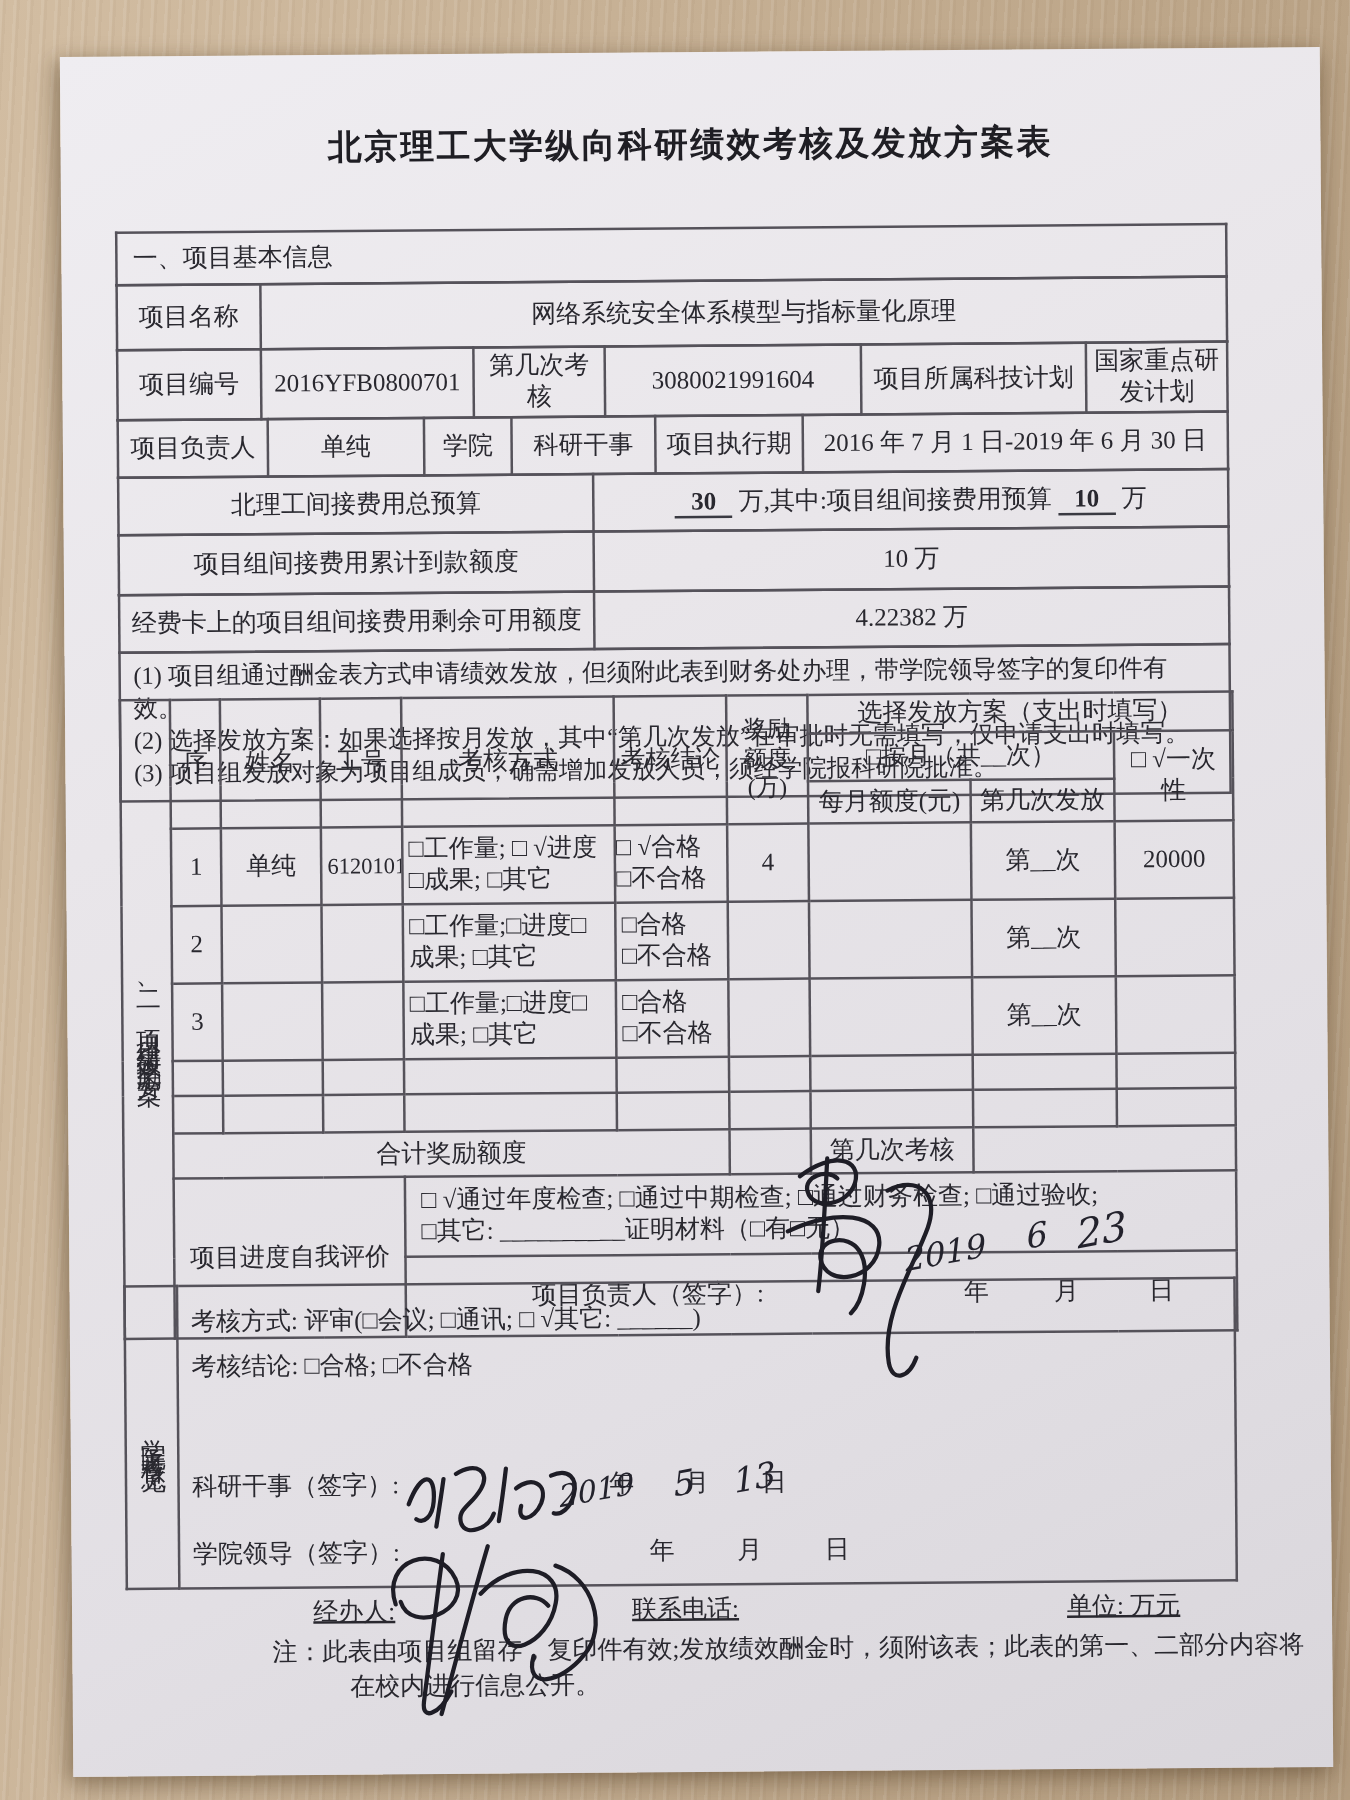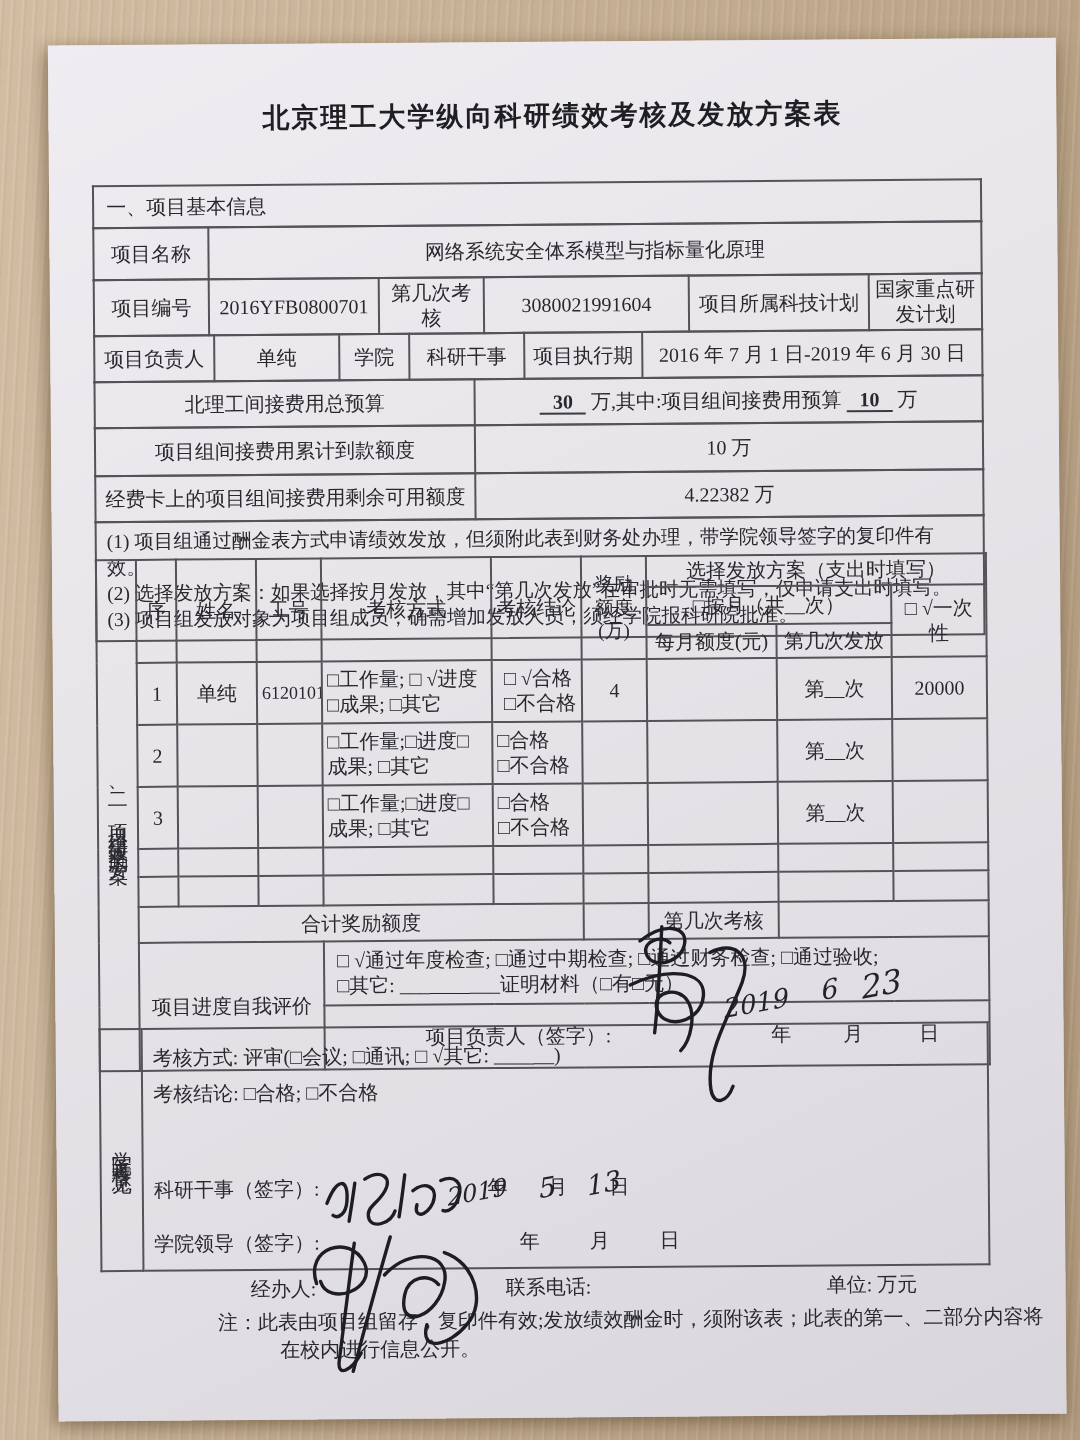--- a/index.html
+++ b/index.html
@@ -44,21 +44,21 @@
   .vtext{
     writing-mode:vertical-rl;text-orientation:upright;
     letter-spacing:5px;font-size:20px;margin:0 auto;
   }
   .sec2{position:absolute;left:43px;top:516px;}
   .college{position:absolute;left:43px;top:985px;width:905px;}
   .college td.content{position:relative;text-align:left;vertical-align:top;height:236px;}
   .cline{position:absolute;left:10px;font-size:20px;color:#29282f;white-space:nowrap;}
   .spacer{display:inline-block;}
   .footerline{position:absolute;left:43px;top:1232px;width:905px;font-size:20px;color:#29282f;}
-  .footerline span{position:absolute;white-space:nowrap;}
+  .footerline span{position:absolute;white-space:nowrap;text-decoration:underline;}
   .bottomnote{
     position:absolute;left:160px;top:1264px;width:764px;
     font-size:20px;line-height:1.4;color:#29282f;
     padding-left:62px;text-indent:-62px;text-align:left;
   }
   .hand{
     position:absolute;font-family:"DejaVu Serif",serif;font-style:italic;
     color:#23222c;transform:rotate(-10deg) skewX(-6deg);white-space:nowrap;z-index:6;
   }
   .ink{position:absolute;z-index:6;pointer-events:none;}
@@ -182,21 +182,21 @@
     <tr>
       <td style="height:28px">每月额度(元)</td>
       <td>第几次发放</td>
     </tr>
     <tr>
       <td style="height:56px">1</td>
       <td>单纯</td>
       <td style="font-size:18px">6120101809</td>
       <td class="pre left" style="padding-left:4px">□工作量; □ √进度
 □成果;    □其它</td>
-      <td class="pre left" style="padding-left:11px">□ √合格
+      <td class="pre left" style="padding-left:0">□ √合格
 □不合格</td>
       <td>4</td>
       <td></td>
       <td>第__次</td>
       <td>20000</td>
     </tr>
     <tr>
       <td style="height:56px">2</td>
       <td></td>
       <td></td>
@@ -299,21 +299,21 @@
           <span>日</span>
         </div>
       </td>
     </tr>
   </tbody>
     </table>
 
   <div class="footerline">
     <span style="left:150px">经办人:</span>
     <span style="left:405px">联系电话:</span>
-    <span style="left:726px">单位: 万元</span>
+    <span style="left:753px">单位: 万元</span>
   </div>
 
   <div class="bottomnote">注：此表由项目组留存，复印件有效;发放绩效酬金时，须附该表；此表的第一、二部分内容将在校内进行信息公开。</div>
 
   <svg class="ink" style="left:555px;top:870px" width="175" height="205" viewBox="0 0 175 205">
     <path d="M30,30 C56,10 80,16 74,36 C68,54 40,58 36,42 C33,30 52,24 60,32"></path>
     <path d="M52,16 C50,50 48,90 44,122"></path>
     <path d="M20,74 C58,56 96,60 93,86 C90,114 50,120 46,96 C44,80 68,76 77,90 C86,104 80,130 70,140"></path>
     <path d="M100,42 C124,30 142,44 132,72 C120,104 94,142 100,180 C103,196 116,192 122,176"></path>
   </svg>

